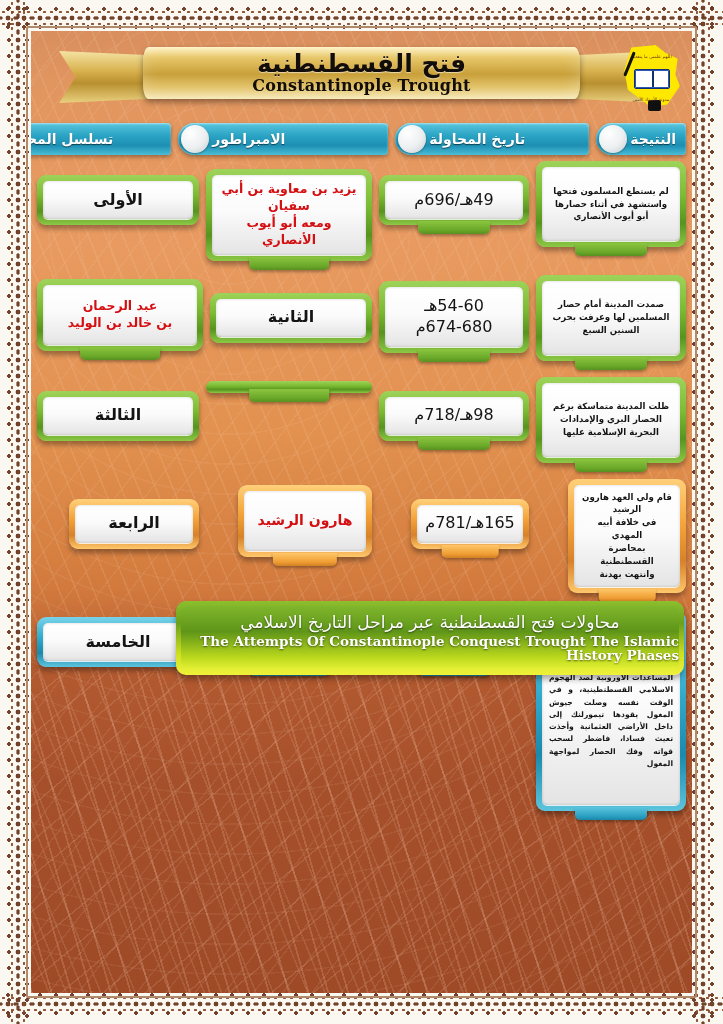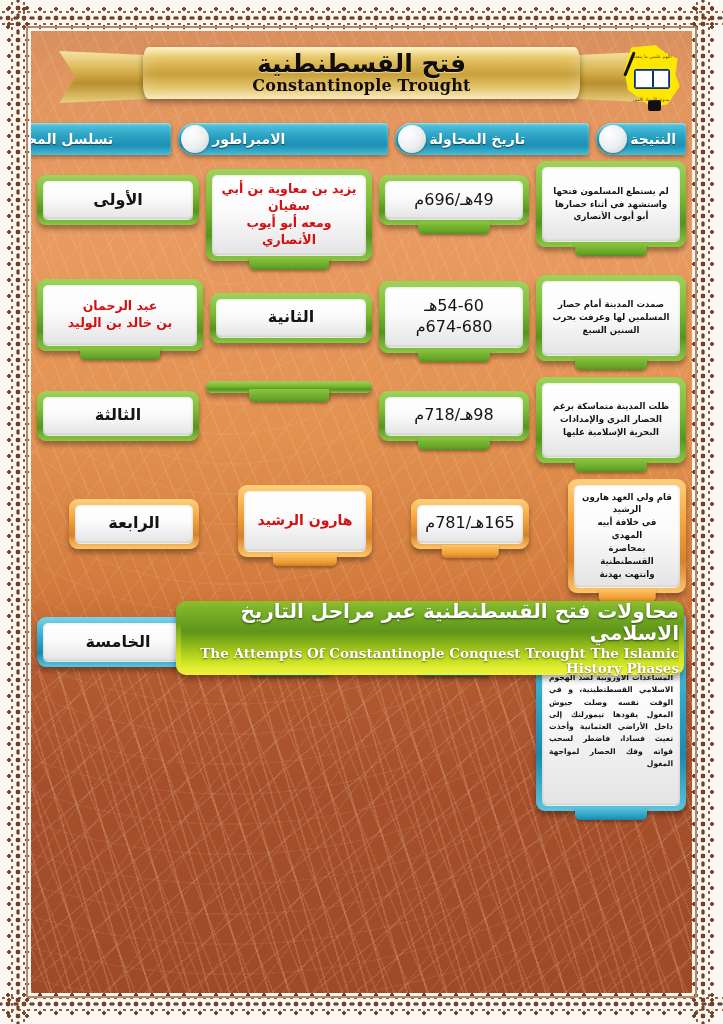--- a/index.html
+++ b/index.html
@@ -216,21 +216,21 @@
     position:absolute;left:145px;right:8px;top:570px;height:64px;
     border-radius:10px;padding:5px;
     background:linear-gradient(180deg,#8dbf2e 0%,#6aa01c 30%,#cfe01f 72%,#eef23a 100%);
     box-shadow:0 4px 6px rgba(0,0,0,.35);
   }
   .banner-inner{
     height:100%;border-radius:7px;
     background:linear-gradient(180deg,#7fb62c 0%,#5f9519 40%,#bad81c 80%,#e8f236 100%);
     display:flex;flex-direction:column;align-items:center;justify-content:center;
   }
-  .banner-ar{font-size:20px;font-weight:bold;color:#fff;text-shadow:0 1px 2px rgba(0,0,0,.55);line-height:1.1;}
+  .banner-ar{font-size:17px;font-weight:normal;color:#fff;text-shadow:0 1px 2px rgba(0,0,0,.55);line-height:1.1;}
   .banner-en{font-size:13.5px;font-weight:bold;color:#fff;text-shadow:0 1px 2px rgba(0,0,0,.55);
     font-family:"DejaVu Serif","Liberation Serif",serif;line-height:1.1;margin-top:2px;}
 </style>
 </head>
 <body>
 
 <div id="page">
 
   <div class="border-frame">
     <div class="orn orn-top"></div>

